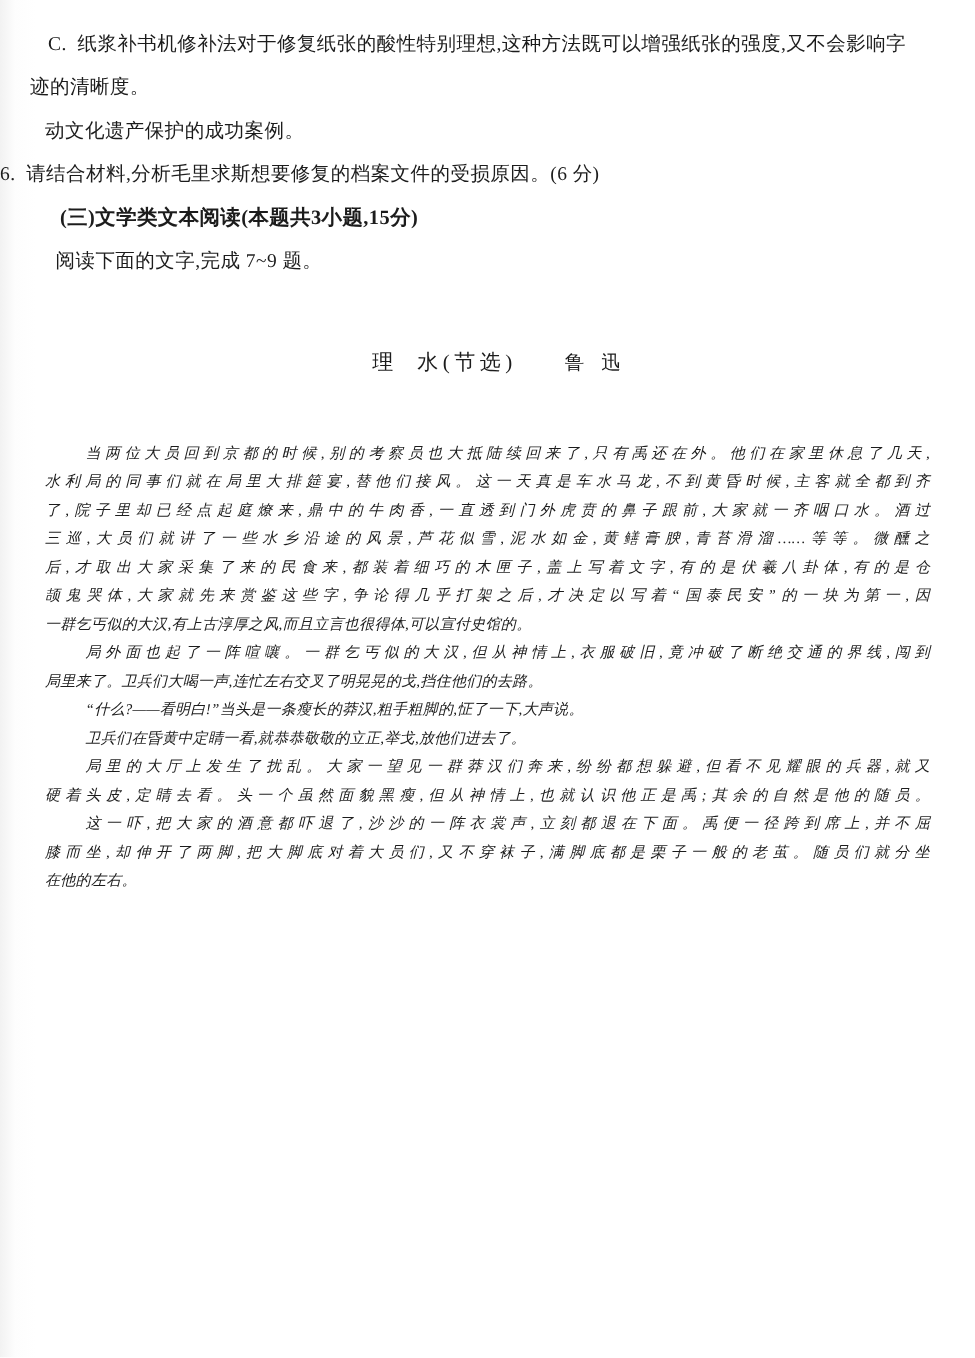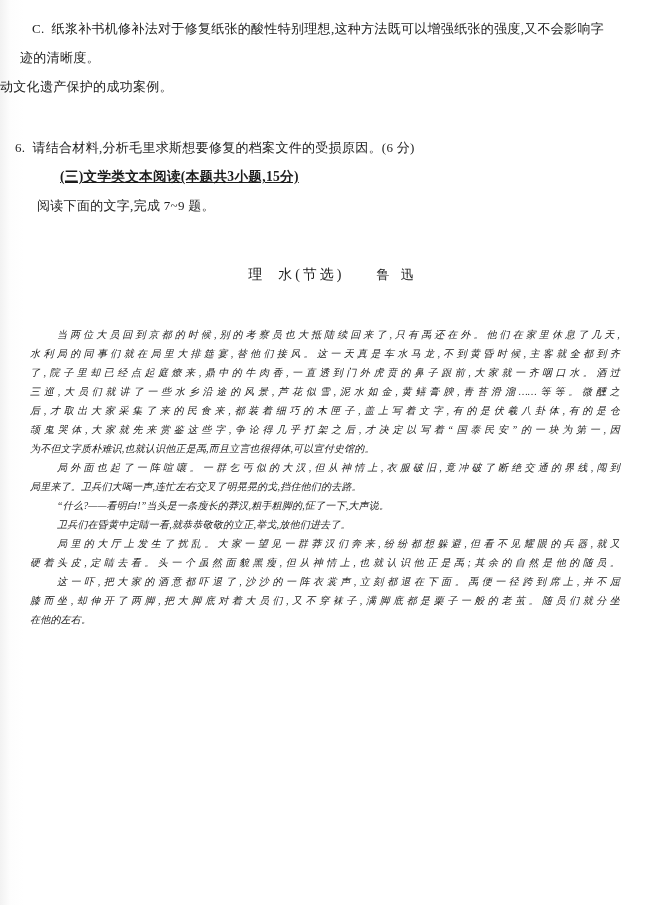--- a/index.html
+++ b/index.html
@@ -21,23 +21,23 @@
   
   .upper-section { }
   .upper-line {
     font-size: 13px;
     line-height: 29px;
     white-space: pre-wrap;
     letter-spacing: 0.3px;
   }
   .style-option         { padding-left: 32px; }
   .style-option-cont    { padding-left: 20px; }
-  .style-flush          { }
-  .style-question       { padding-left: 15px; margin-top: 32px; }
-  .style-section-heading{ padding-left: 60px; font-weight: bold; font-size: 13.6px; text-decoration: underline; }
+  .style-flush          { padding-left: 30px; }
+  .style-question       { padding-left: 0; }
+  .style-section-heading{ padding-left: 40px; font-weight: bold; font-size: 13.6px; }
   .style-instruction    { padding-left: 37px; }
   
   .title-row {
     text-align: center;
     margin: 6px 0 2px 0;
     line-height: 32px;
     white-space: pre-wrap;
   }
   .article-title {
     font-size: 14px;
@@ -80,21 +80,21 @@
     <span class="article-title">理  水(节选)</span><span class="article-author">鲁 迅</span>
   </div>
 
   <div class="body-section">
       <div class="body-line style-indent style-justify">当两位大员回到京都的时候,别的考察员也大抵陆续回来了,只有禹还在外。他们在家里休息了几天,</div>
       <div class="body-line style-justify">水利局的同事们就在局里大排筵宴,替他们接风。这一天真是车水马龙,不到黄昏时候,主客就全都到齐</div>
       <div class="body-line style-justify">了,院子里却已经点起庭燎来,鼎中的牛肉香,一直透到门外虎贲的鼻子跟前,大家就一齐咽口水。酒过</div>
       <div class="body-line style-justify">三巡,大员们就讲了一些水乡沿途的风景,芦花似雪,泥水如金,黄鳝膏腴,青苔滑溜……等等。微醺之</div>
       <div class="body-line style-justify">后,才取出大家采集了来的民食来,都装着细巧的木匣子,盖上写着文字,有的是伏羲八卦体,有的是仓</div>
       <div class="body-line style-justify">颉鬼哭体,大家就先来赏鉴这些字,争论得几乎打架之后,才决定以写着“国泰民安”的一块为第一,因</div>
-      <div class="body-line">为不但文字质朴难识,也就认识他正是禹,而且立言也很得体,可以宣付史馆的。</div>
+      <div class="body-line">一群乞丐似的大汉,有上古淳厚之风,而且立言也很得体,可以宣付史馆的。</div>
       <div class="body-line style-indent style-justify">局外面也起了一阵喧嚷。一群乞丐似的大汉,但从神情上,衣服破旧,竟冲破了断绝交通的界线,闯到</div>
       <div class="body-line">局里来了。卫兵们大喝一声,连忙左右交叉了明晃晃的戈,挡住他们的去路。</div>
       <div class="body-line style-indent">“什么?——看明白!”当头是一条瘦长的莽汉,粗手粗脚的,怔了一下,大声说。</div>
       <div class="body-line style-indent">卫兵们在昏黄中定睛一看,就恭恭敬敬的立正,举戈,放他们进去了。</div>
       <div class="body-line style-indent style-justify">局里的大厅上发生了扰乱。大家一望见一群莽汉们奔来,纷纷都想躲避,但看不见耀眼的兵器,就又</div>
       <div class="body-line style-justify">硬着头皮,定睛去看。头一个虽然面貌黑瘦,但从神情上,也就认识他正是禹;其余的自然是他的随员。</div>
       <div class="body-line style-indent style-justify">这一吓,把大家的酒意都吓退了,沙沙的一阵衣裳声,立刻都退在下面。禹便一径跨到席上,并不屈</div>
       <div class="body-line style-justify">膝而坐,却伸开了两脚,把大脚底对着大员们,又不穿袜子,满脚底都是栗子一般的老茧。随员们就分坐</div>
       <div class="body-line">在他的左右。</div>
     </div>

